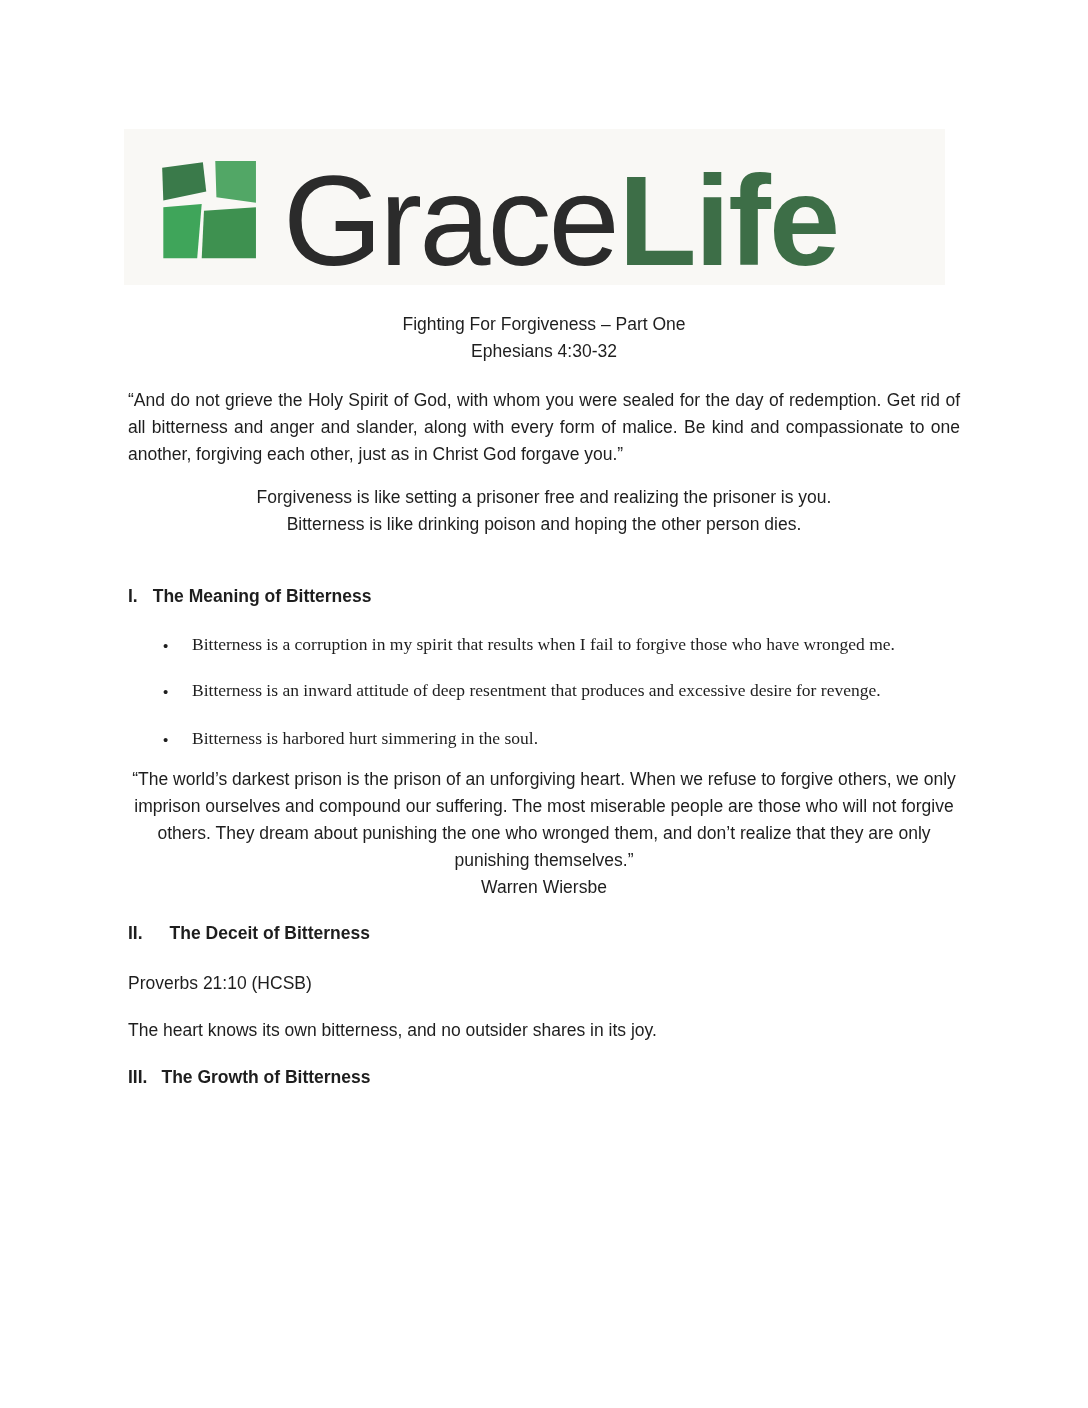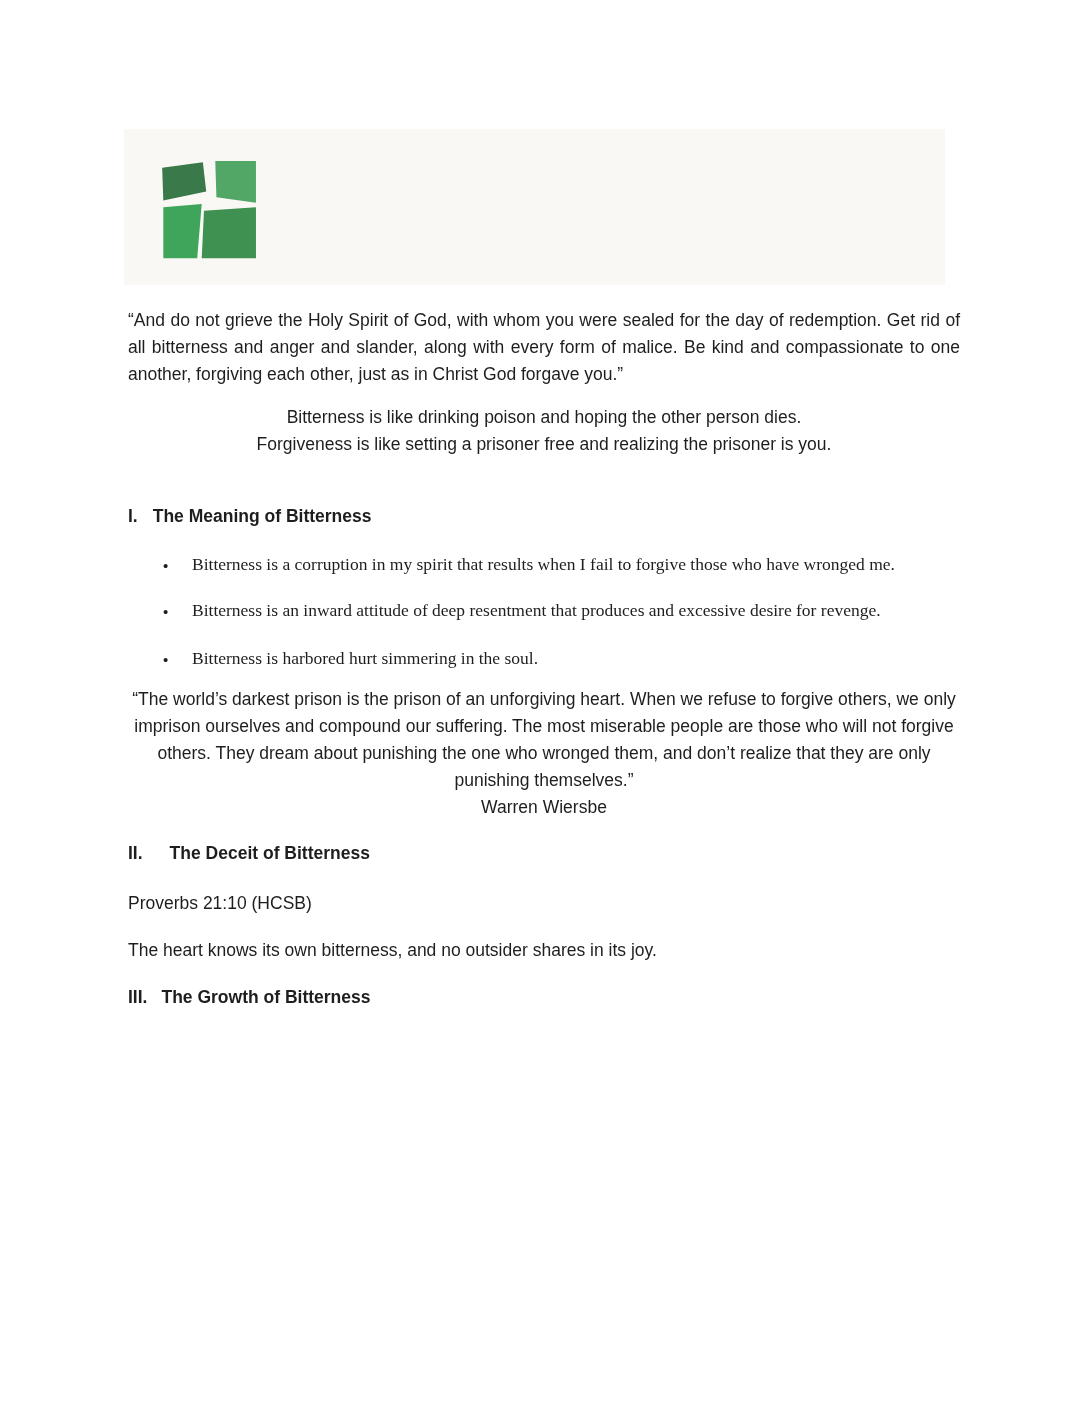--- a/index.html
+++ b/index.html
@@ -70,30 +70,38 @@
 
   <div class="logo-band">
     <div class="logo-icon-wrap">
       <svg width="113" height="113" viewBox="0 0 100 100" xmlns="http://www.w3.org/2000/svg">
         <polygon points="9,14 45,9 48,35 10,43" fill="#3a7a4a"></polygon>
         <polygon points="56,8 92,8 92,45 57,40" fill="#52a766"></polygon>
         <polygon points="10,49 44,46 40,94 10,94" fill="#3fa55a"></polygon>
         <polygon points="46,52 92,49 92,94 44,94" fill="#3e9150"></polygon>
       </svg>
     </div>
+    <div class="logo-text">
+      <span class="logo-grace">Grace</span>
+      <span class="logo-life">Life</span>
+    </div>
   </div>
 
   <div class="content">
 
+    <div class="title-block">
+      <div>Fighting For Forgiveness – Part One</div>
+      <div>Ephesians 4:30-32</div>
+    </div>
 
     <p class="scripture-text">“And do not grieve the Holy Spirit of God, with whom you were sealed for the day of redemption. Get rid of all bitterness and anger and slander, along with every form of malice. Be kind and compassionate to one another, forgiving each other, just as in Christ God forgave you.”</p>
 
     <div class="epigram">
+      <div>Forgiveness is like setting a prisoner free and realizing the prisoner is you.</div>
       <div>Bitterness is like drinking poison and hoping the other person dies.</div>
-      <div>Forgiveness is like setting a prisoner free and realizing the prisoner is you.</div>
     </div>
 
     <div class="heading heading-1">
       <span class="numeral">I.</span>
       <span>The Meaning of Bitterness</span>
     </div>
 
     <div class="bullet-item bullet-1">
       <span class="bullet-marker">•</span>
       <div class="bullet-text">Bitterness is a corruption in my spirit that results when I fail to forgive those who have wronged me.</div>

